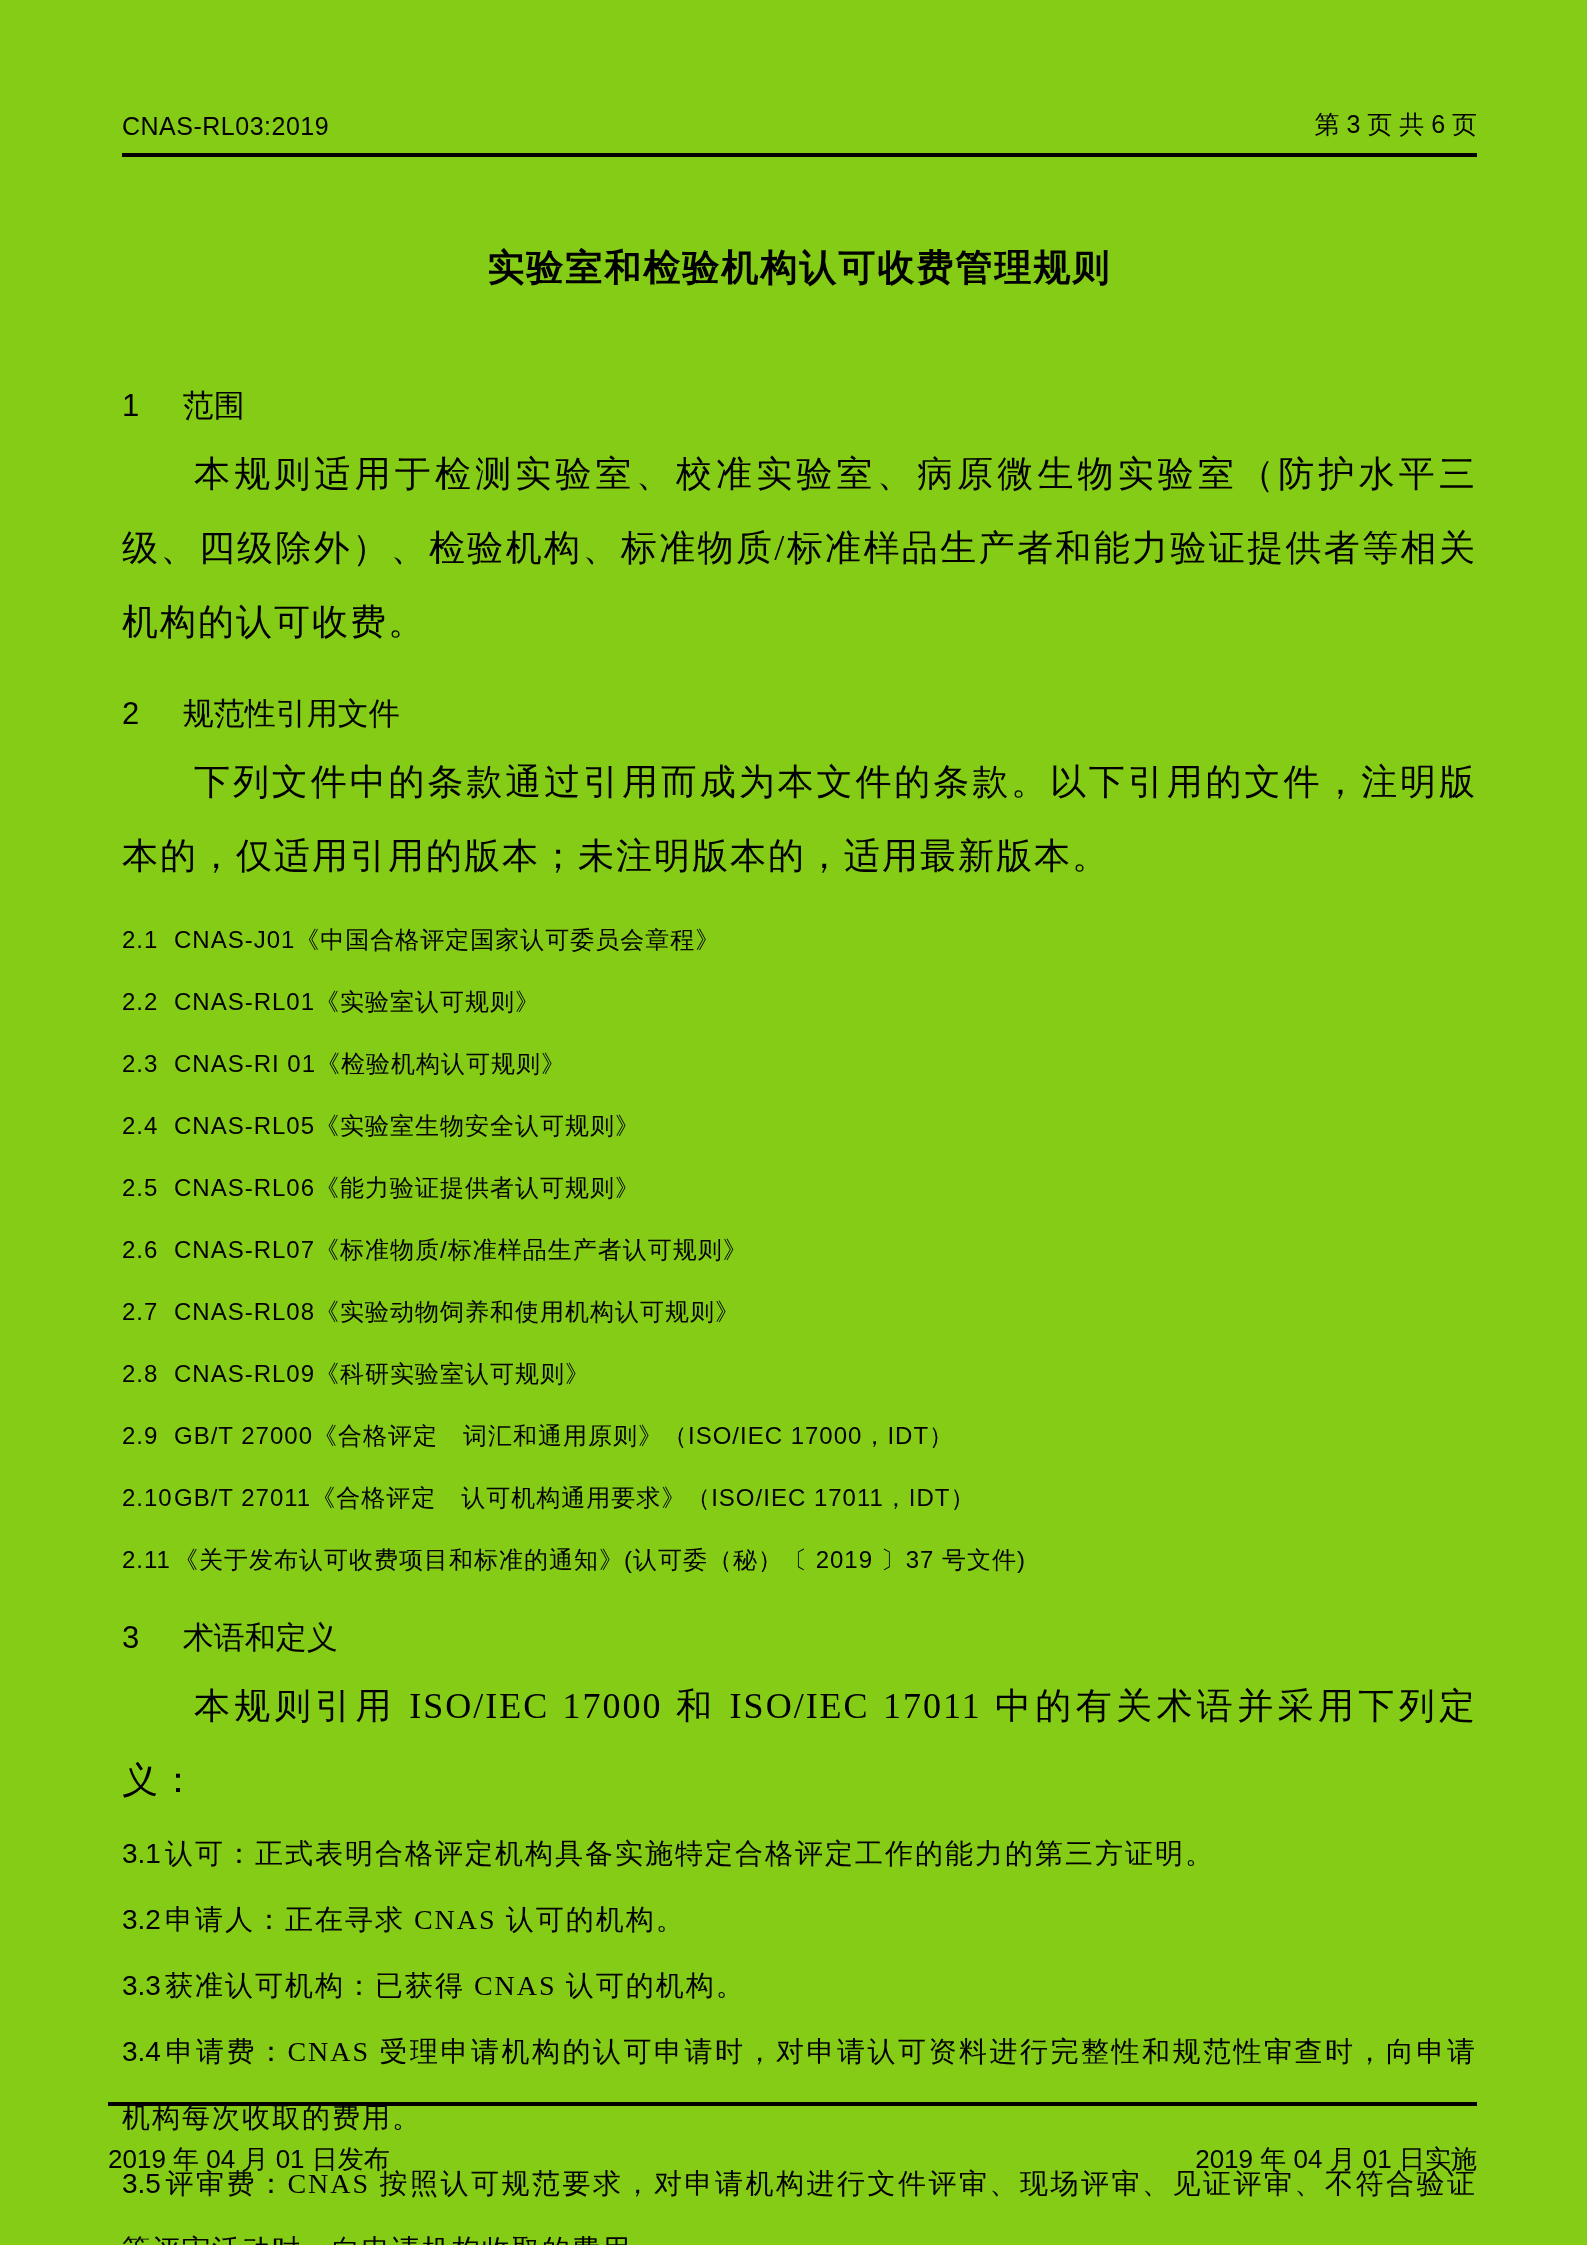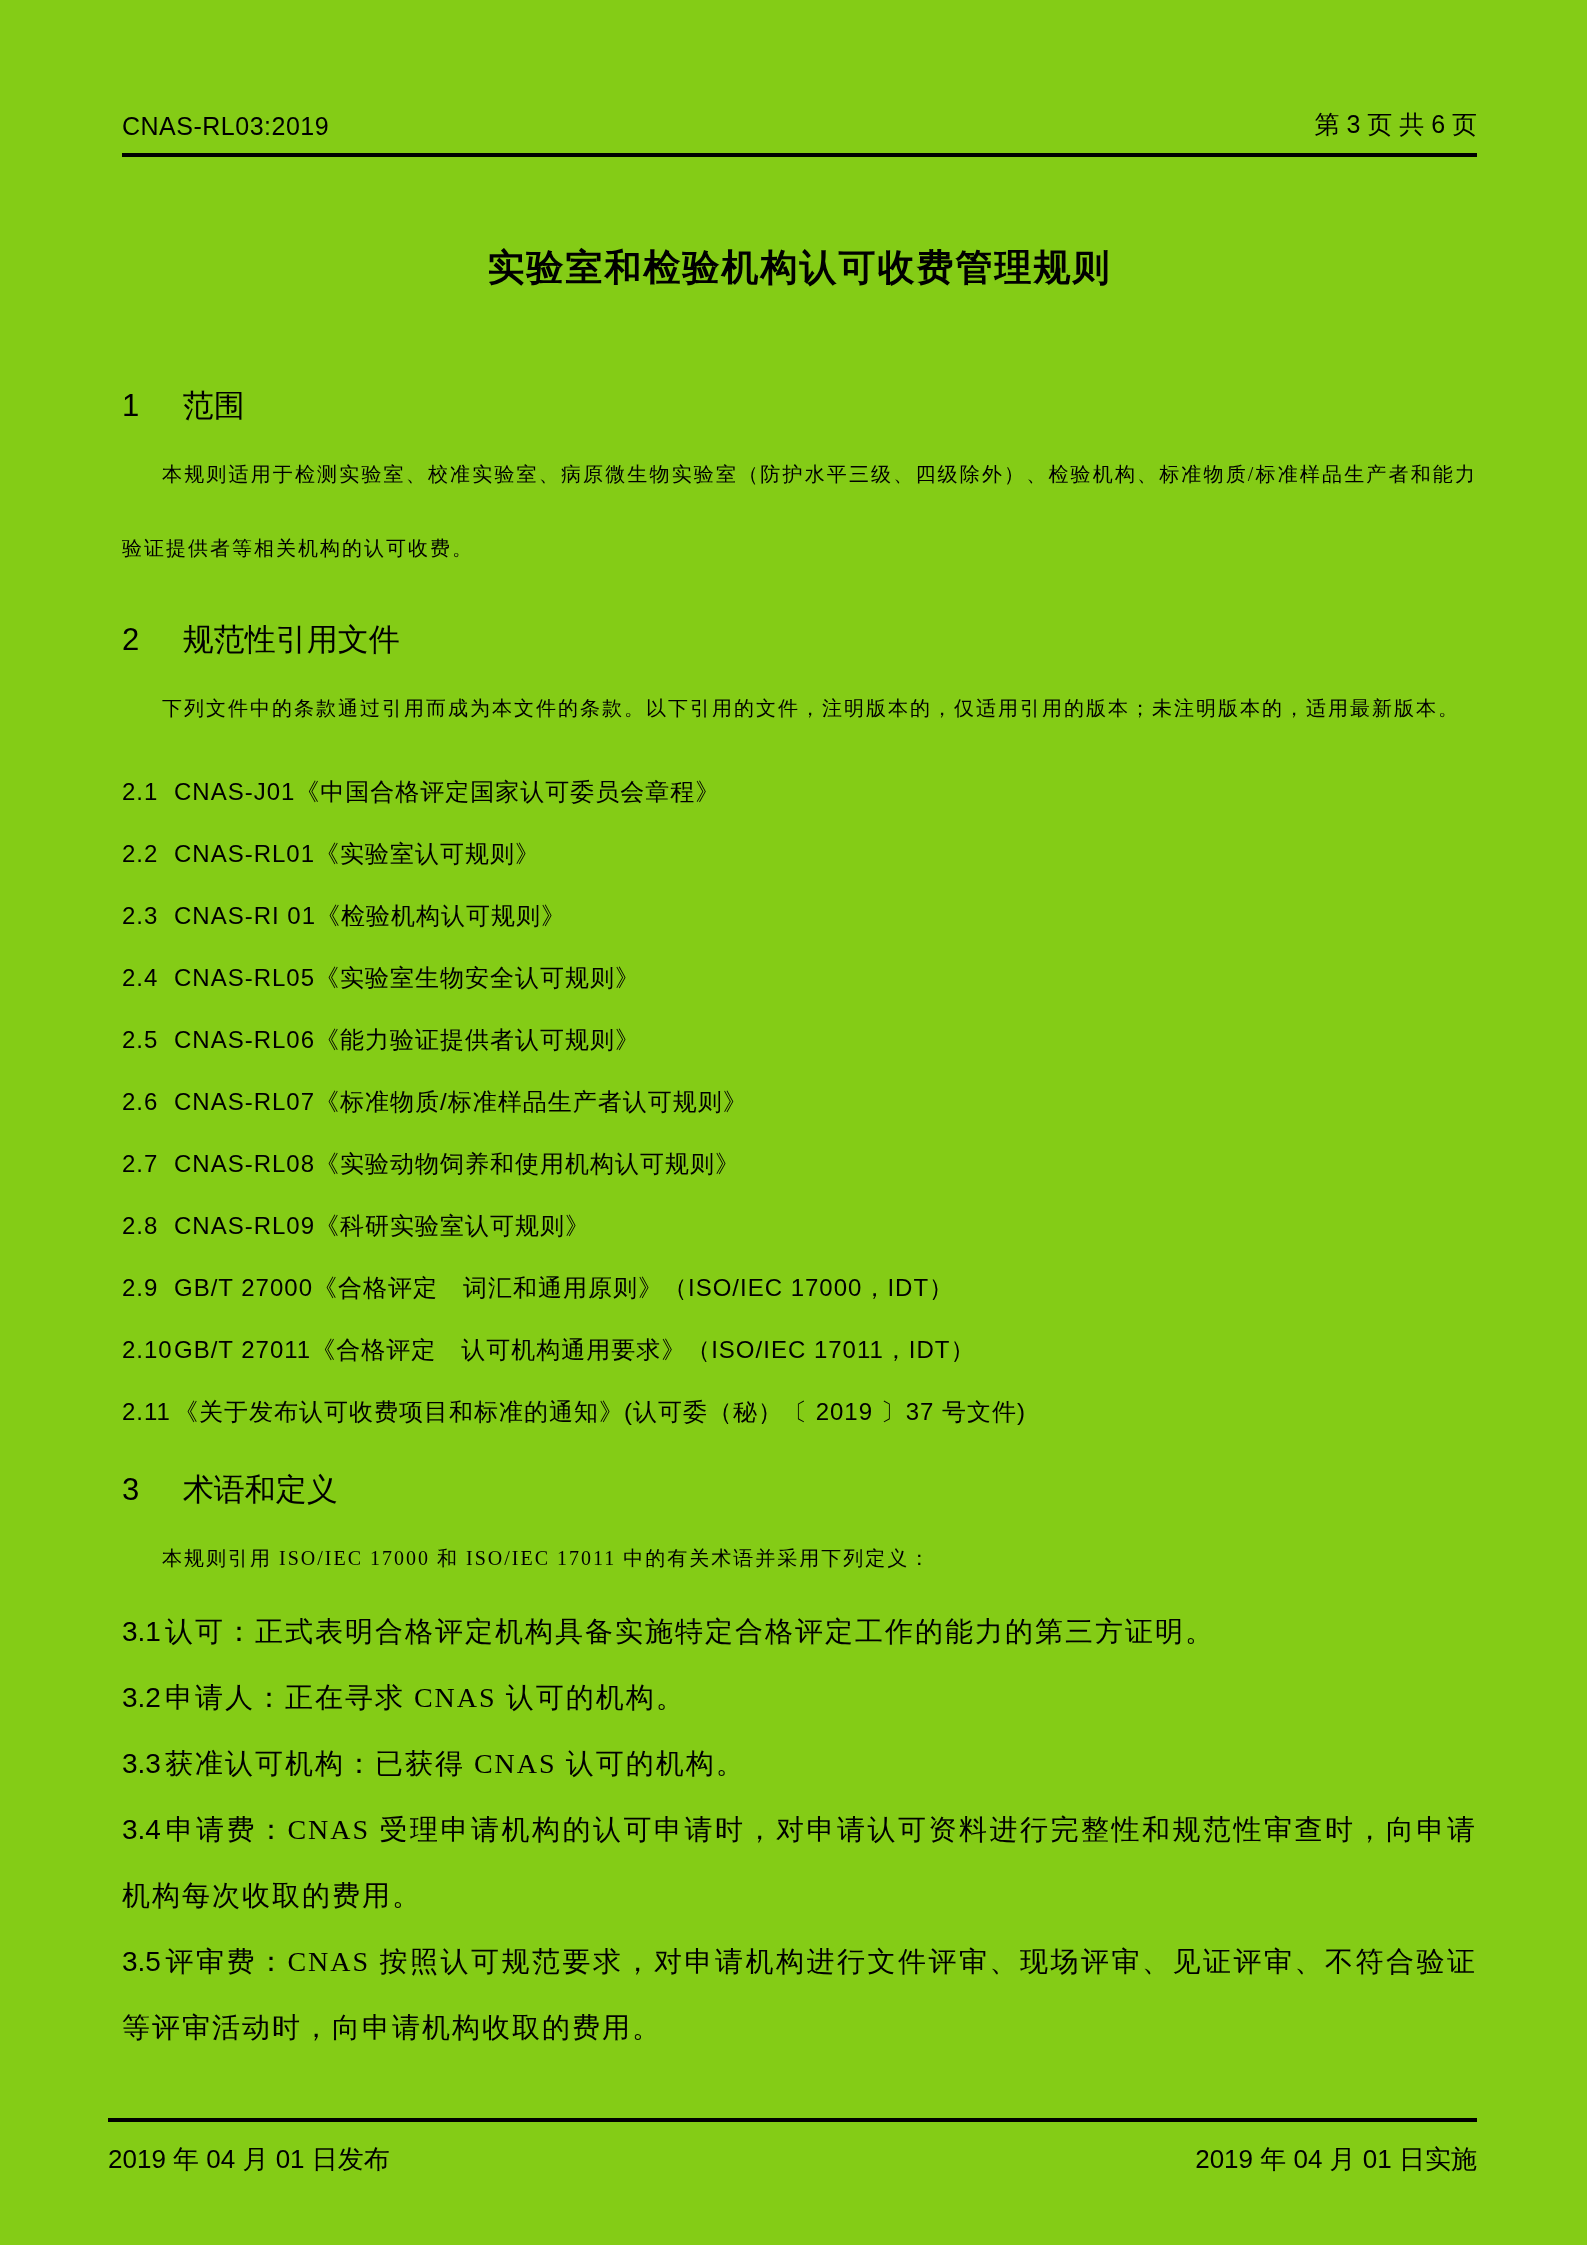--- a/index.html
+++ b/index.html
@@ -46,21 +46,21 @@
   }
   .section-heading .num {
     display: inline-block;
     min-width: 52px;
   }
   .sec1-heading { margin-top: 92px; }
   .sec2-heading { margin-top: 34px; }
   .sec3-heading { margin-top: 26px; }
   .para {
     margin: 10px 0 0 0;
-    font-size: 20px;
+    font-size: 36px;
     line-height: 74px;
     letter-spacing: 2px;
     text-align: justify;
     text-indent: 2em;
     font-family: "Liberation Serif", "DejaVu Serif", serif;
   }
   .ref-list {
     margin-top: 16px;
   }
   .ref-item {
@@ -89,21 +89,21 @@
     font-family: "Liberation Sans", "DejaVu Sans", sans-serif;
     margin-right: 4px;
     letter-spacing: 0;
   }
   .doc-footer {
     position: absolute;
     left: 108px;
     right: 110px;
     bottom: 68px;
     border-top: 4px solid #000000;
-    padding-top: 20px;
+    padding-top: 36px;
     display: flex;
     justify-content: space-between;
     font-size: 26px;
     font-family: "Liberation Sans", "DejaVu Sans", sans-serif;
   }
 </style>
 </head>
 <body>
 
 <div class="page">

